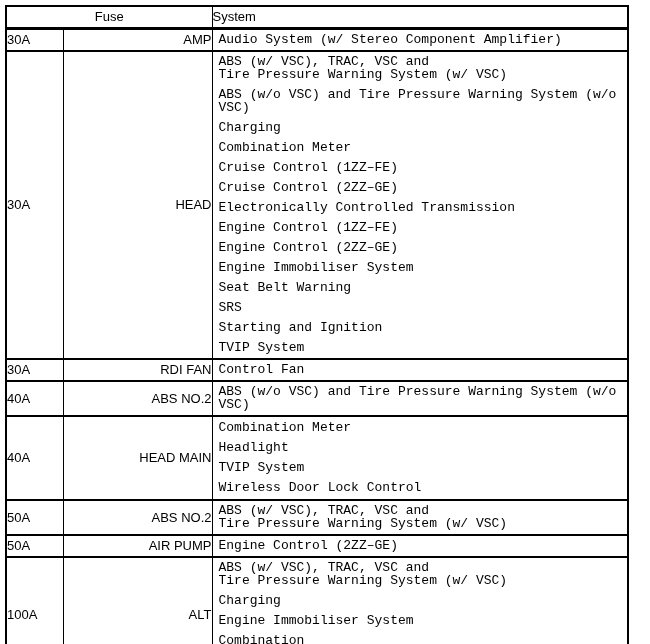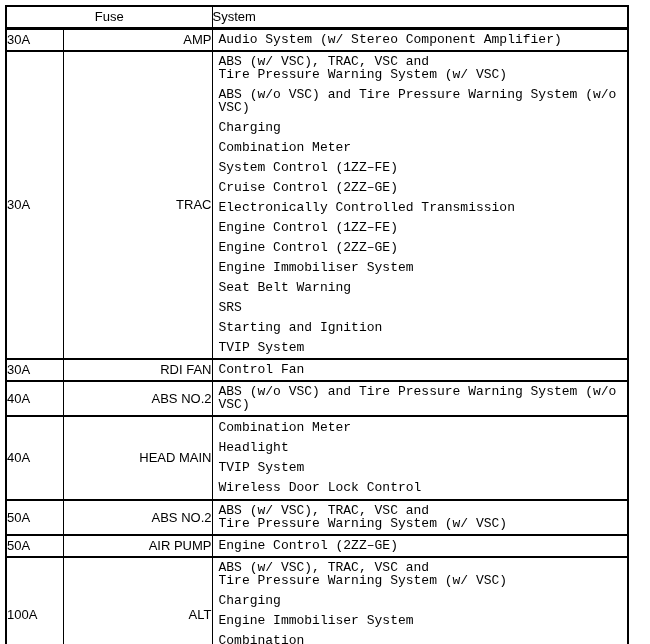--- a/index.html
+++ b/index.html
@@ -76,28 +76,28 @@
       <tr class="fuse-row rh-19">
         <td class="col-amp">30A</td>
         <td class="col-fuse">AMP</td>
         <td class="col-sys">
           <div class="sys-item">Audio System (w/ Stereo Component Amplifier)</div>
         </td>
       </tr>
 
       <tr class="fuse-row rh-295">
         <td class="col-amp">30A</td>
-        <td class="col-fuse">TRAC</td>
+        <td class="col-fuse">HEAD</td>
         <td class="col-sys">
           <div class="sys-item">ABS (w/ VSC), TRAC, VSC and
 Tire Pressure Warning System (w/ VSC)</div>
           <div class="sys-item">ABS (w/o VSC) and Tire Pressure Warning System (w/o VSC)</div>
           <div class="sys-item">Charging</div>
           <div class="sys-item">Combination Meter</div>
-          <div class="sys-item">System Control (1ZZ–FE)</div>
+          <div class="sys-item">Cruise Control (1ZZ–FE)</div>
           <div class="sys-item">Cruise Control (2ZZ–GE)</div>
           <div class="sys-item">Electronically Controlled Transmission</div>
           <div class="sys-item">Engine Control (1ZZ–FE)</div>
           <div class="sys-item">Engine Control (2ZZ–GE)</div>
           <div class="sys-item">Engine Immobiliser System</div>
           <div class="sys-item">Seat Belt Warning</div>
           <div class="sys-item">SRS</div>
           <div class="sys-item">Starting and Ignition</div>
           <div class="sys-item">TVIP System</div>
         </td>

